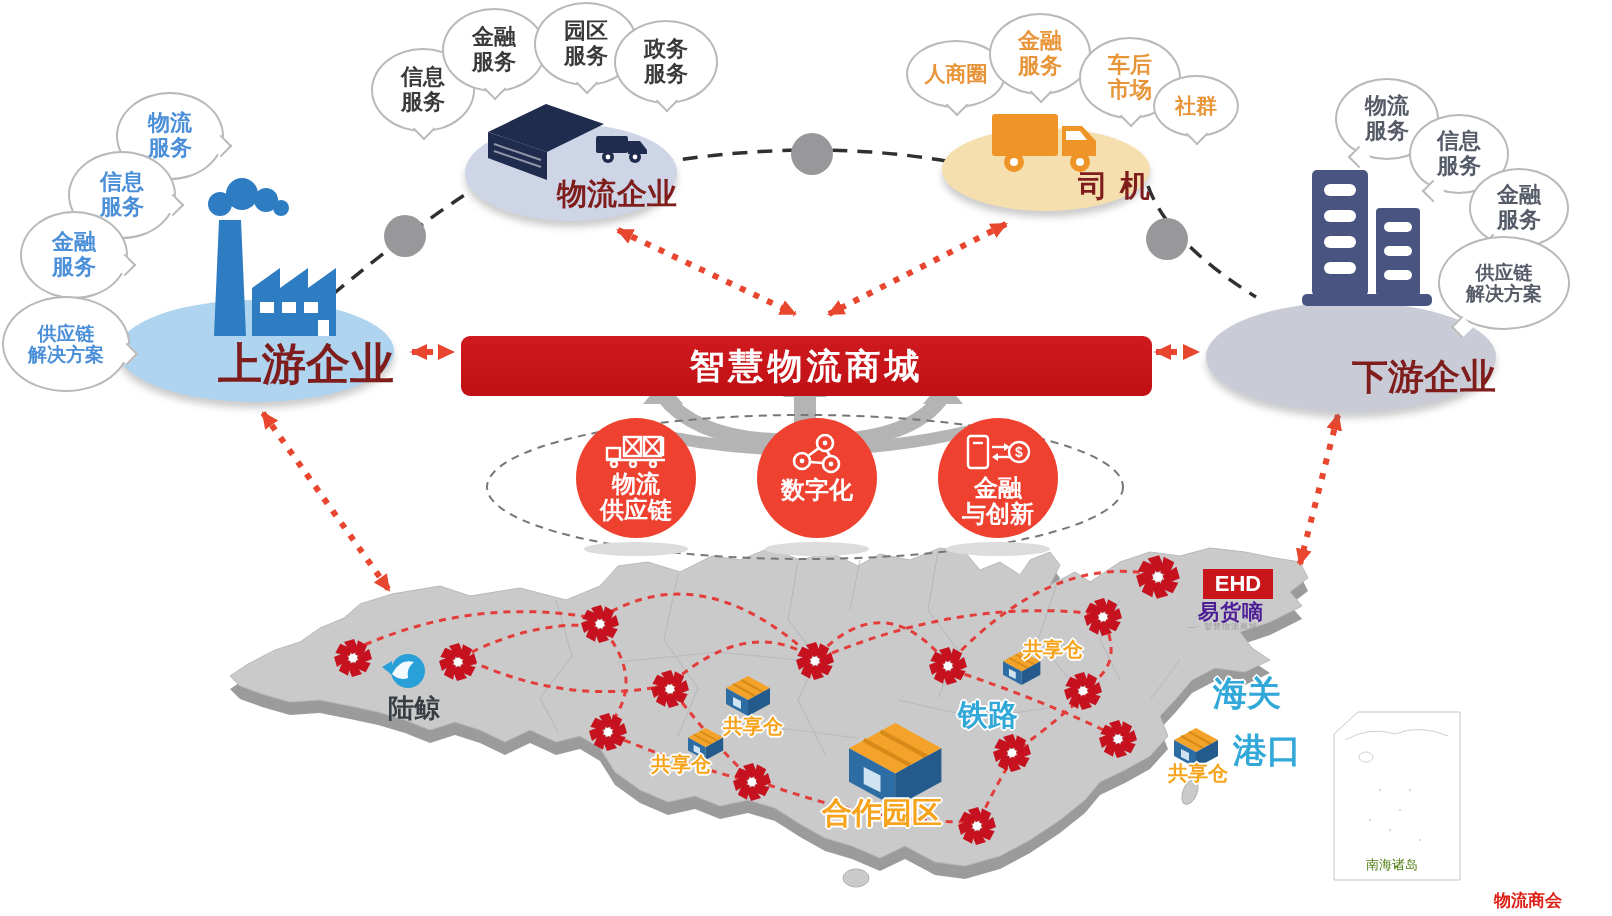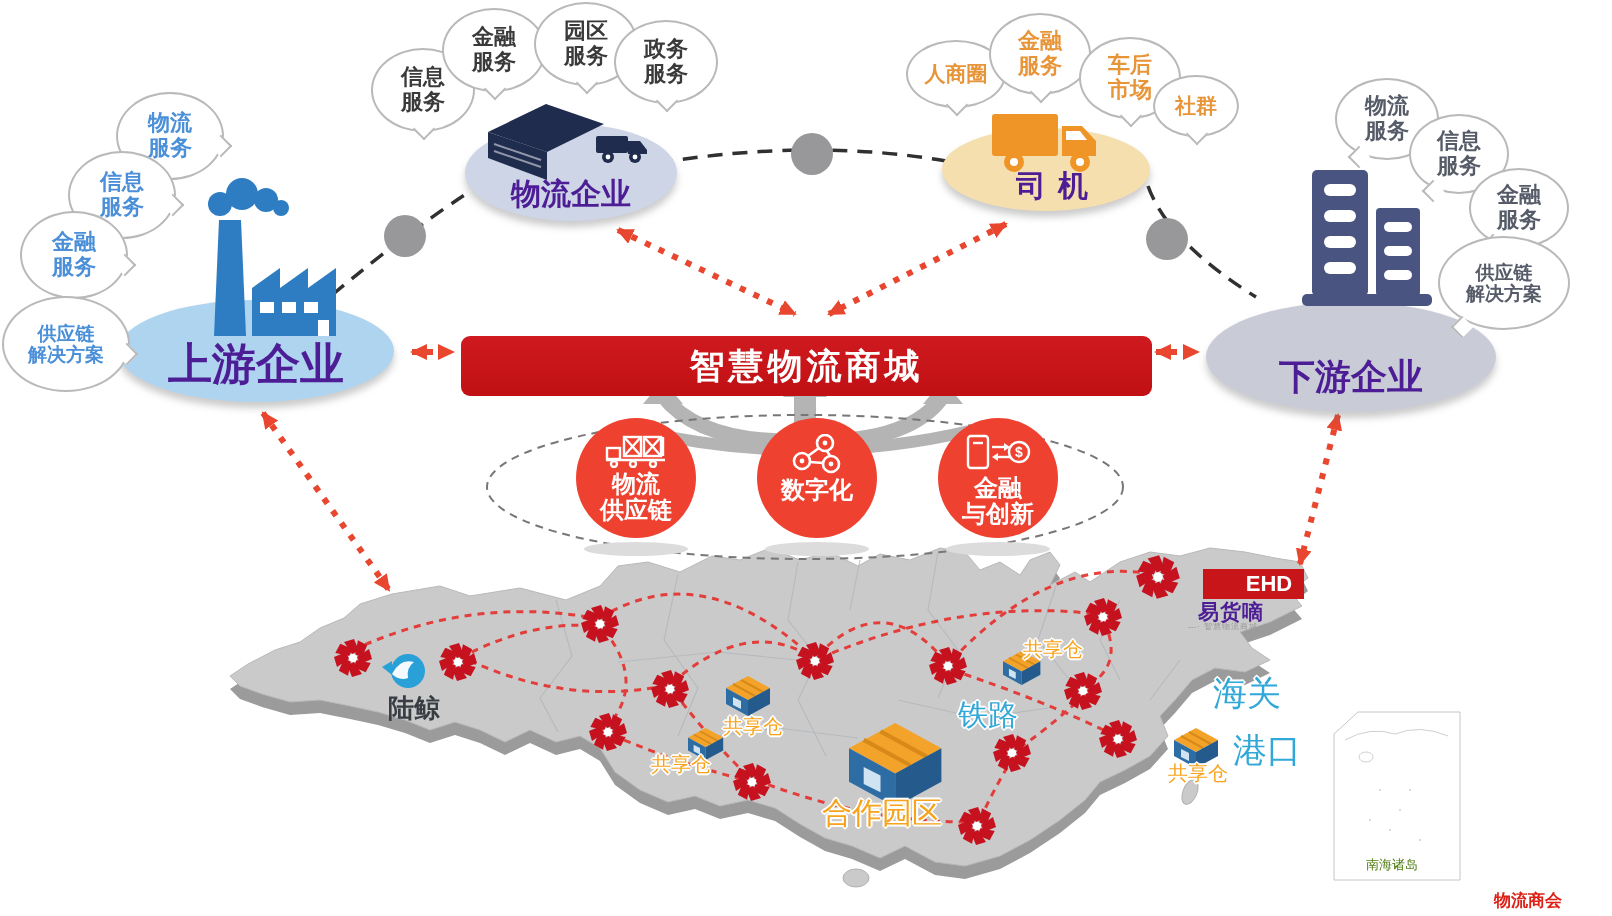--- a/index.html
+++ b/index.html
@@ -14,39 +14,39 @@
   .tail-b::after{bottom:-7px;left:50%;margin-left:-7px;transform:rotate(45deg);
        border-right:2px solid #b9b9b9;border-bottom:2px solid #b9b9b9;}
   .tail-r::after{right:-7px;top:52%;transform:rotate(45deg);
        border-top:2px solid #b9b9b9;border-right:2px solid #b9b9b9;}
   .tail-bl::after{left:14px;bottom:-7px;transform:rotate(45deg);
        border-left:2px solid #b9b9b9;border-bottom:2px solid #b9b9b9;}
   .c-blue{color:#4a8fd7;} .c-dark{color:#3a3a3a;} .c-orange{color:#e8953a;} .c-slate{color:#565b68;}
   .small-svc{font-size:19px;}
   
   .hub{position:absolute;z-index:2;border-radius:50%;box-shadow:0 6px 7px rgba(110,110,110,.35);}
-  .hub-label{position:absolute;left:0;width:100%;text-align:center;font-weight:800;color:#4c1d95;z-index:3;}
+  .hub-label{position:absolute;left:0;width:100%;text-align:right;font-weight:800;color:#7f1d1d;z-index:3;}
   .hub-icon{position:absolute;z-index:3;}
   
   .banner{position:absolute;left:461px;top:324px;width:691px;height:60px;z-index:5;
           background:linear-gradient(#cf1a1f,#c01014);border-radius:9px;display:flex;align-items:center;
           justify-content:center;color:#fff;font-size:35px;font-weight:800;letter-spacing:4px;margin-top:12px;}
   
   .pillar{position:absolute;z-index:4;width:120px;height:120px;border-radius:50%;background:#ee4130;
           display:flex;flex-direction:column;align-items:center;padding-top:16px;box-sizing:border-box;}
   .pillar-label{margin-top:3px;color:#fff;font-weight:800;font-size:24px;line-height:1.08;
           text-align:center;white-space:pre-line;}
   
-  .maplab{position:absolute;z-index:4;transform:translateX(-50%);font-weight:400;white-space:nowrap;}
+  .maplab{position:absolute;z-index:4;transform:translateX(-50%);font-weight:700;white-space:nowrap;}
   .lab-orange{color:#f7a31b;font-size:20px;
       text-shadow:-2px 0 #fff,2px 0 #fff,0 -2px #fff,0 2px #fff,-1px -1px #fff,1px 1px #fff,-1px 1px #fff,1px -1px #fff;}
   .lab-blue{color:#31a8d8;font-size:34px;
       text-shadow:-2px 0 #fff,2px 0 #fff,0 -2px #fff,0 2px #fff,-1px -1px #fff,1px 1px #fff,-1px 1px #fff,1px -1px #fff;}
   .ehd-box{position:absolute;left:1203px;top:569px;width:70px;height:30px;background:#c8151a;z-index:4;
-      color:#fff;display:flex;align-items:center;justify-content:center;font-weight:800;font-size:22px;padding-left:31px;}
+      color:#fff;display:flex;align-items:center;justify-content:center;font-weight:800;font-size:22px;}
   .ehd-name{position:absolute;z-index:4;transform:translateX(-50%);left:1231px;top:598px;
       font-size:21px;font-weight:800;color:#4c1d95;letter-spacing:1px;}
   .ehd-tag{position:absolute;z-index:4;transform:translateX(-50%);left:1231px;top:621px;
       font-size:8px;color:#9a9a9a;letter-spacing:1px;}
   .inset-label{position:absolute;left:1366px;top:856px;z-index:4;font-size:13px;color:#4d7c0f;}
   .watermark{position:absolute;left:1494px;top:889px;z-index:6;font-size:17px;font-weight:700;color:#dd2016;}
   .lujing{position:absolute;z-index:4;transform:translateX(-50%);left:414px;top:691px;
       font-size:26px;font-weight:800;color:#383d44;}
 </style>
 </head>

